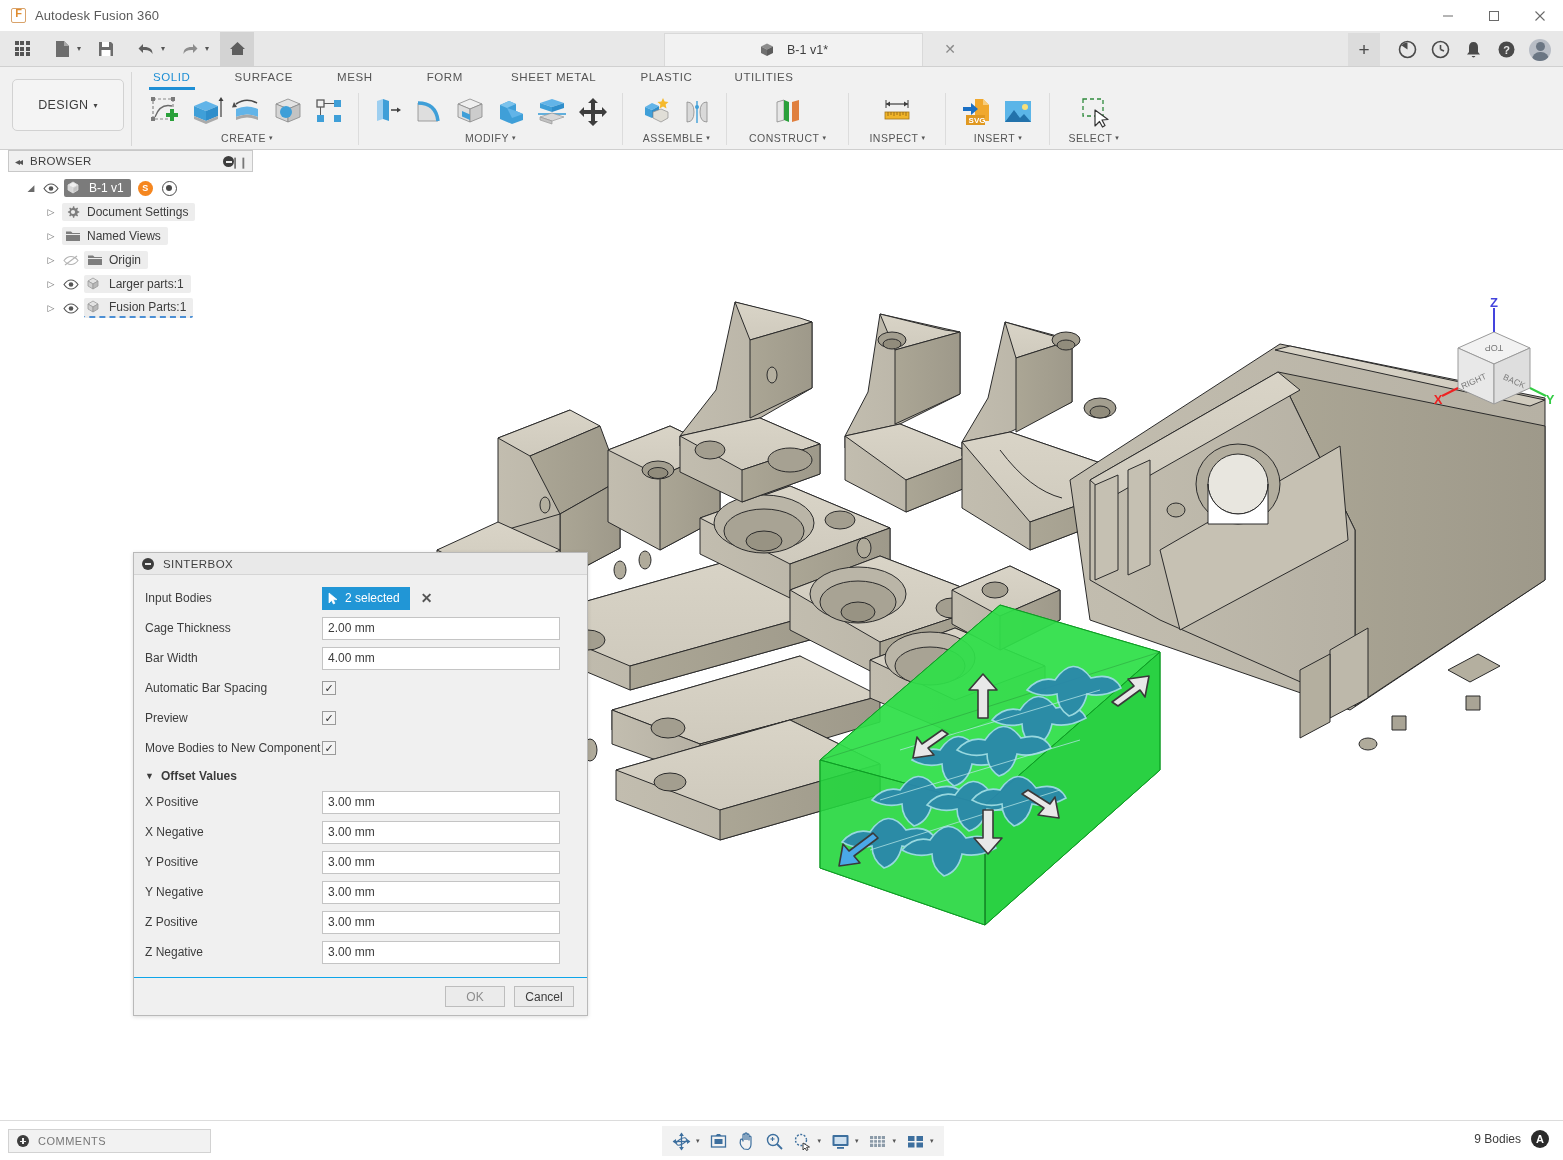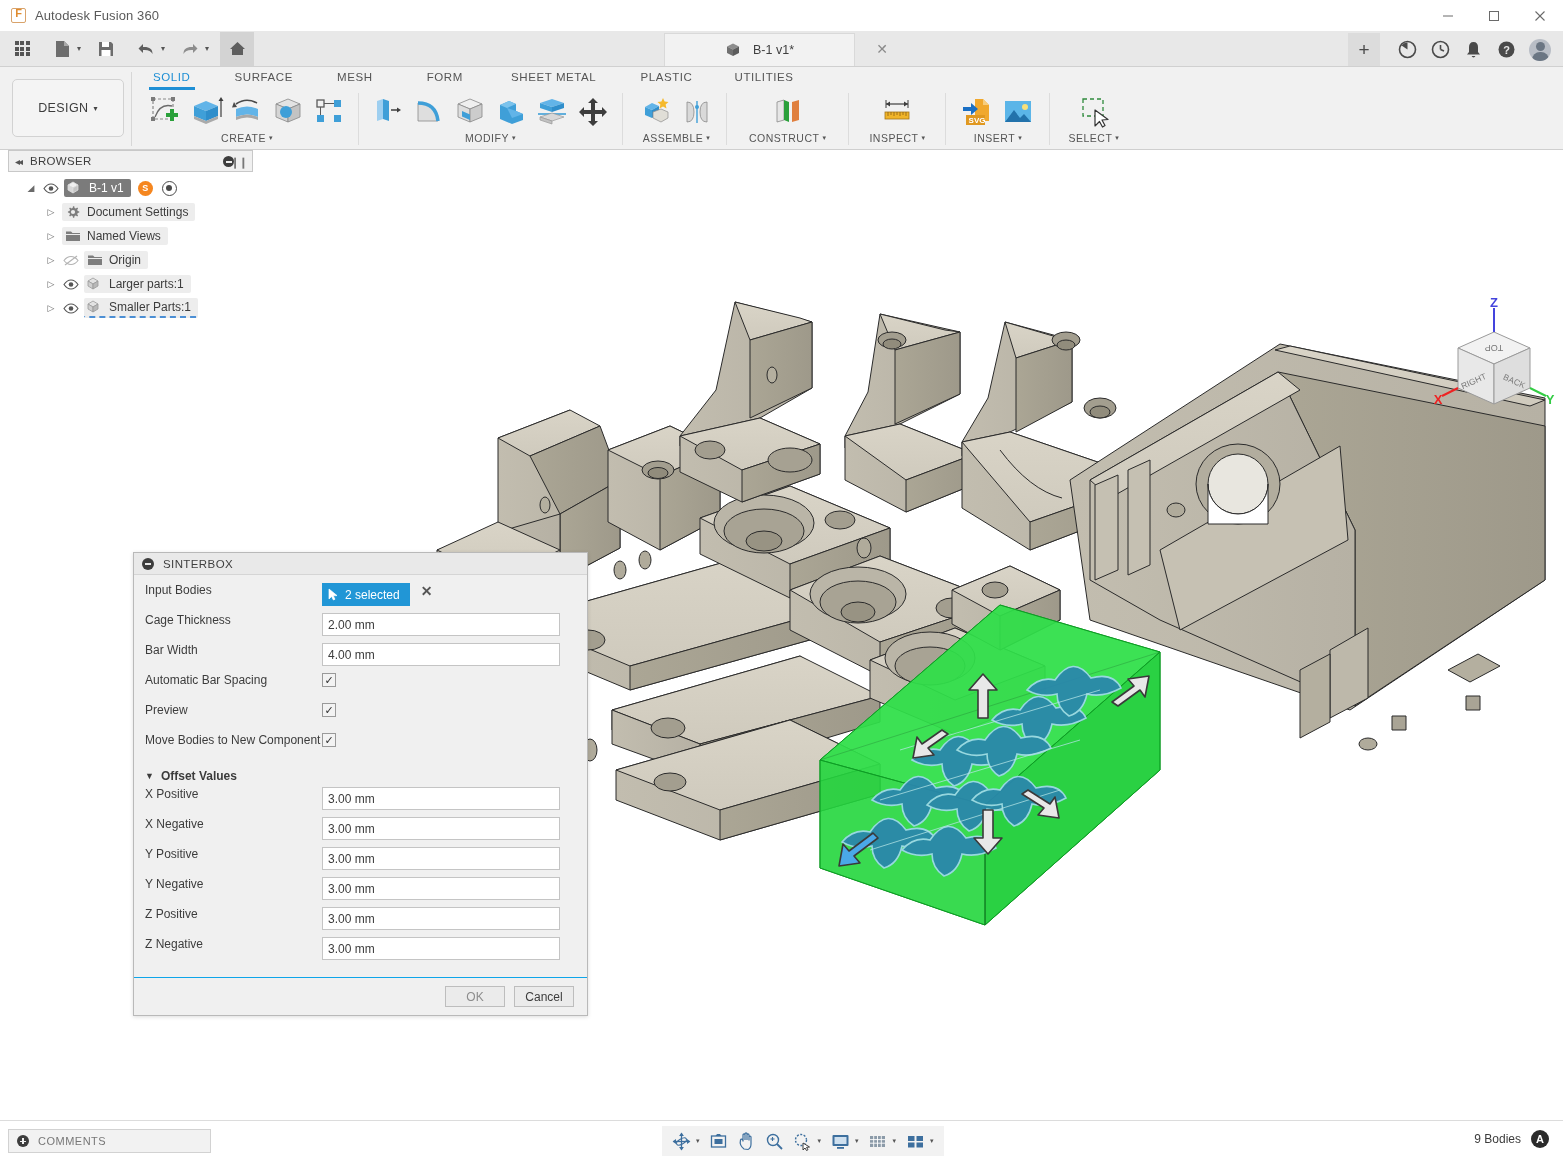--- a/index.html
+++ b/index.html
@@ -47,21 +47,21 @@
   }
   .qcaret{ font-size:8px; color:#555; margin-left:1px; margin-right:3px;}
   #home-btn{width:34px;height:34px;background:#d3d3d3;display:flex;align-items:center;justify-content:center;margin-left:8px;}
 
   
   .grid9{display:grid;grid-template-columns:repeat(3,4px);grid-template-rows:repeat(3,4px);gap:1.5px;}
   .grid9 i{background:#555;display:block;}
 
   
   #doctab{
-    position:absolute; left:664px; top:33px; width:191px; height:33px;
+    position:absolute; left:664px; top:33px; width:259px; height:33px;
     background:#f2f2f2; border:1px solid #d9d9d9; border-bottom:none;
     display:flex;align-items:center;justify-content:center;gap:12px;
   }
   #doctab-label{font-size:12.5px;color:#3f3f3f;}
   #doctab-close{position:absolute;right:-34px;top:7px;color:#8a8a8a;font-size:14px;}
   #tabplus{
     position:absolute;left:1348px;top:33px;width:32px;height:33px;
     background:#dcdcdc;display:flex;align-items:center;justify-content:center;
     color:#4a4a4a;font-size:19px;font-weight:300;
   }
@@ -70,21 +70,21 @@
   #avatar{width:22px;height:22px;border-radius:50%;background:#b9bec6;position:relative;overflow:hidden;}
   #avatar::before{content:"";position:absolute;left:6.5px;top:3px;width:9px;height:9px;border-radius:50%;background:#6b7683;}
   #avatar::after{content:"";position:absolute;left:2.5px;top:13px;width:17px;height:13px;border-radius:8px 8px 0 0;background:#6b7683;}
 
   
   #ribbon{
     position:absolute;left:0;top:67px;width:1563px;height:83px;
     background:#f1f1f1;border-bottom:1px solid #cfcfcf;
   }
   #design-btn{
-    position:absolute;left:12px;top:12px;width:112px;height:58px;
+    position:absolute;left:12px;top:12px;width:112px;height:52px;
     background:#f4f4f4;border:1px solid #d2d2d2;border-radius:5px;
     display:flex;align-items:center;justify-content:center;gap:5px;
     font-size:12.5px;color:#3c3c3c;letter-spacing:.4px;
   }
   #design-caret{font-size:8px;color:#444;}
   #ribbon-sep{position:absolute;left:131px;top:5px;width:1px;height:74px;background:#d7d7d7;}
 
   
   #tabs{position:absolute;left:140px;top:1px;display:flex;align-items:flex-start;height:22px;}
   .rtab{
@@ -146,21 +146,21 @@
     z-index:50;font-size:12px;
   }
   #dlg-head{
     height:22px;background:#e9e9e9;border-bottom:1px solid #d5d5d5;
     display:flex;align-items:center;gap:9px;padding-left:8px;
   }
   #dlg-minus{width:12px;height:12px;border-radius:50%;background:#3d3d3d;position:relative;}
   #dlg-minus::after{content:"";position:absolute;left:3px;top:5.5px;width:6px;height:1.5px;background:#e9e9e9;}
   #dlg-title{font-size:11.5px;color:#3f3f3f;letter-spacing:.4px;}
   #dlg-body{padding:8px 0 10px 0;}
-  .frow{display:flex;height:30px;padding:0 0 0 11px;}
+  .frow{display:flex;align-items:center;height:30px;padding:0 0 0 11px;}
   .flabel{width:177px;font-size:12px;color:#3c3c3c;}
   .flabel.dim{color:#a8a8a8;}
   .finput{
     width:238px;height:23px;background:#ffffff;border:1px solid #c4c4c4;
     display:flex;align-items:center;padding-left:5px;font-size:12px;color:#3c3c3c;
   }
   .finput.dim{color:#a9a9a9;border-color:#d3d3d3;}
   .sel-btn{
     height:23px;background:#2196d6;color:#fff;display:inline-flex;align-items:center;
     gap:6px;padding:0 10px 0 6px;font-size:12px;
@@ -890,21 +890,21 @@
             <path d="M8 1 C12 1 15 5.5 15 5.5 C15 5.5 12 10 8 10 C4 10 1 5.5 1 5.5 C1 5.5 4 1 8 1 Z" fill="none" stroke="#555" stroke-width="1.1"></path>
             <circle cx="8" cy="5.5" r="2.3" fill="#555"></circle>
           </svg>
       </span>
       <span class="tlabelbox hl dashed-under">
         <svg class="ticon-sm" viewBox="0 0 16 14">
           <path d="M1 4 L6 1 L11 4 L6 7 Z" fill="#e2e2e2" stroke="#9a9a9a" stroke-width=".8"></path>
           <path d="M1 4 L6 7 L6 12 L1 9 Z" fill="#cfcfcf" stroke="#9a9a9a" stroke-width=".8"></path>
           <path d="M11 4 L6 7 L6 12 L11 9 Z" fill="#b8b8b8" stroke="#9a9a9a" stroke-width=".8"></path>
         </svg>
-        <span class="tlabel">Smaller Parts:1</span>
+        <span class="tlabel">Fusion Parts:1</span>
       </span>
     </div>
   </div>
 </div>
 
 <div id="dialog">
   <div id="dlg-head">
     <span id="dlg-minus"></span>
     <span id="dlg-title">SINTERBOX</span>
   </div>

